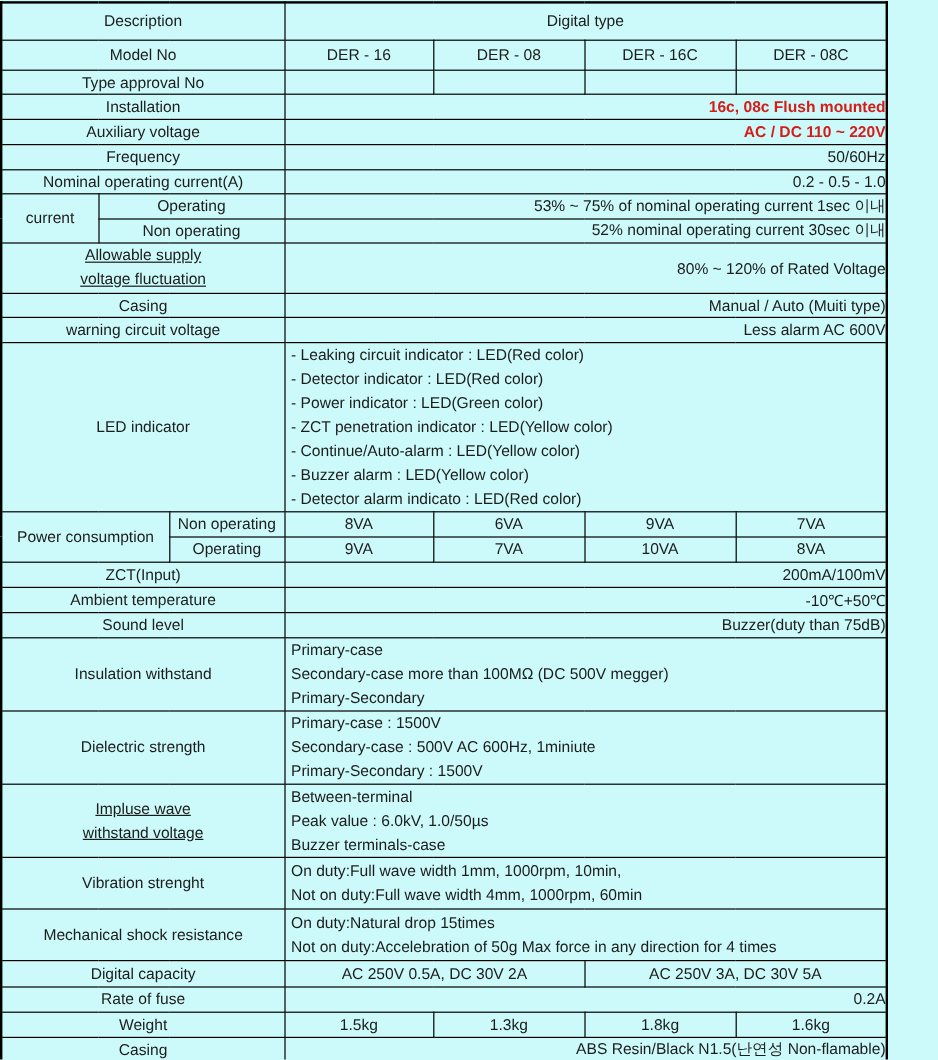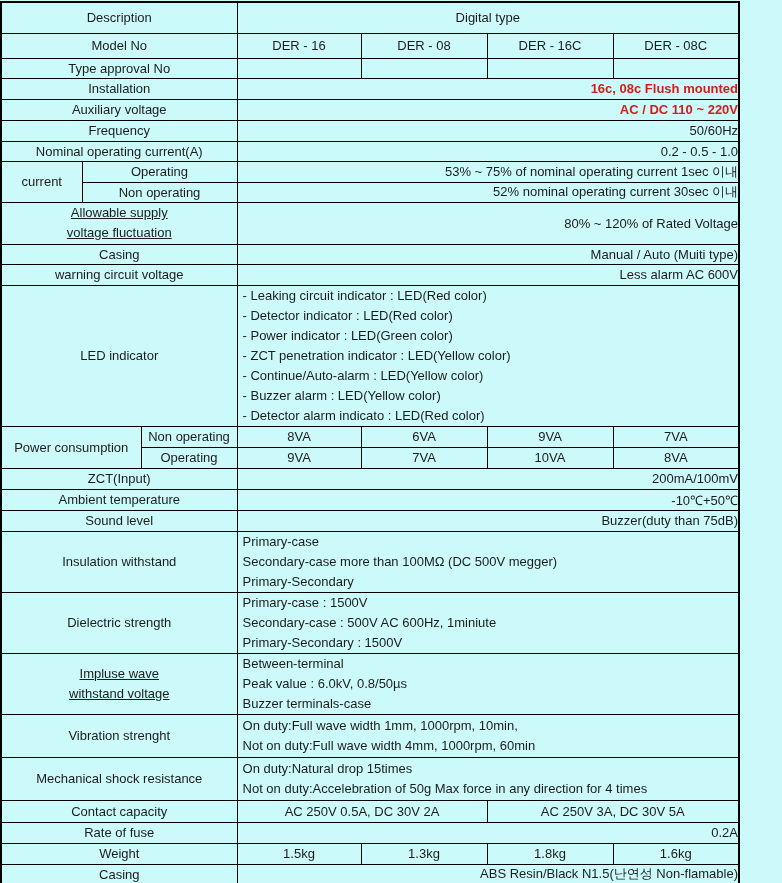--- a/index.html
+++ b/index.html
@@ -195,21 +195,21 @@
     </td>
   </tr>
 
   <tr class="h61">
     <td colspan="3" class="clines">
       <div>Impluse wave</div>
       <div>withstand voltage</div>
     </td>
     <td colspan="4" class="lines">
       <div class="line">Between-terminal</div>
-      <div class="line">Peak value : 6.0kV, 0.8/50µs</div>
+      <div class="line">Peak value : 6.0kV, 1.0/50µs</div>
       <div class="line">Buzzer terminals-case</div>
     </td>
   </tr>
 
   <tr class="h43">
     <td colspan="3" class="c">Vibration strenght</td>
     <td colspan="4" class="lines">
       <div class="line">On duty:Full wave width 1mm, 1000rpm, 10min,</div>
       <div class="line">Not on duty:Full wave width 4mm, 1000rpm, 60min</div>
     </td>
@@ -217,21 +217,21 @@
 
   <tr class="h43">
     <td colspan="3" class="c">Mechanical shock resistance</td>
     <td colspan="4" class="lines">
       <div class="line">On duty:Natural drop 15times</div>
       <div class="line">Not on duty:Accelebration of 50g Max force in any direction for 4 times</div>
     </td>
   </tr>
 
   <tr class="h22">
-    <td colspan="3" class="c">Contact capacity</td>
+    <td colspan="3" class="c">Digital capacity</td>
     <td colspan="2" class="c">AC 250V 0.5A, DC 30V 2A</td>
     <td colspan="2" class="c">AC 250V 3A, DC 30V 5A</td>
   </tr>
 
   <tr class="h21">
     <td colspan="3" class="c">Rate of fuse</td>
     <td colspan="4" class="l">0.2A</td>
   </tr>
 
   <tr class="h21">

